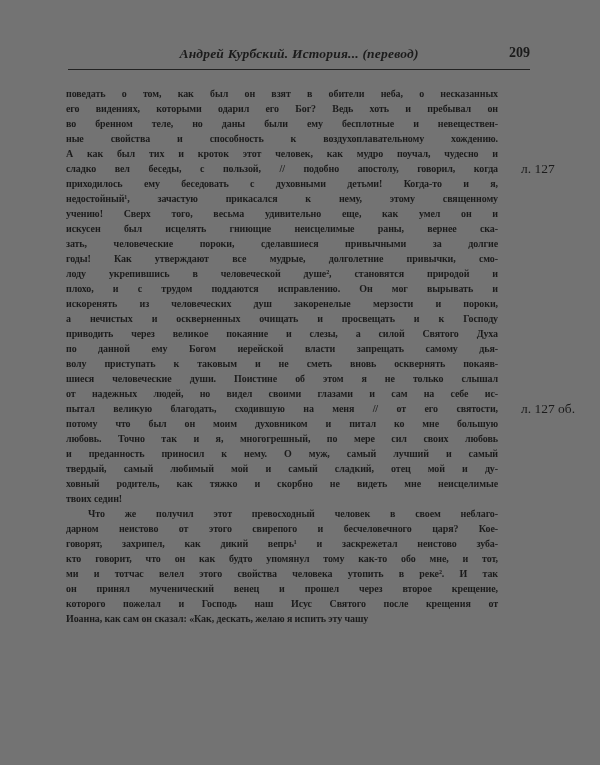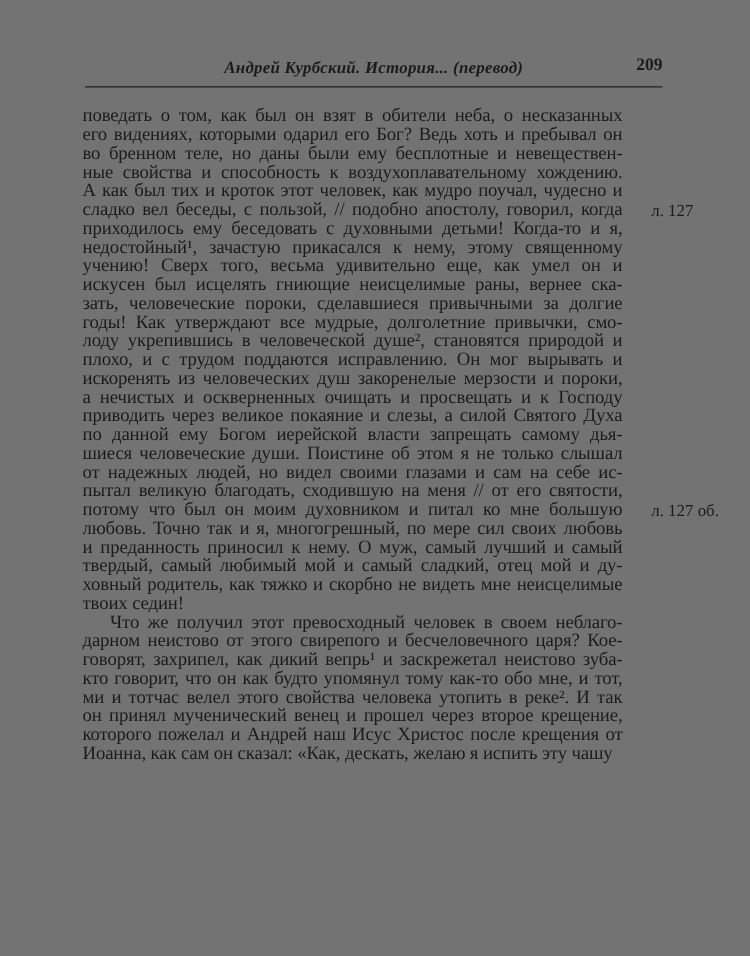--- a/index.html
+++ b/index.html
@@ -43,24 +43,24 @@
     height: 0;
     border-bottom: 1.6px solid #222222;
   }
   .body-text {
     position: absolute;
     top: 86px;
     left: 66px;
     width: 432px;
   }
   .text-line {
-    font-size: 15px;
+    font-size: 10px;
     line-height: 15px;
     height: 15px;
-    font-weight: 400;
+    font-weight: 700;
     letter-spacing: -0.1px;
     text-align: justify;
     text-align-last: justify;
     overflow: visible;
   }
   .text-line.no-justify {
     text-align: right;
     text-align-last: left;
   }
   .text-line.indent {
@@ -95,33 +95,34 @@
       <div class="text-line">учению! Сверх того, весьма удивительно еще, как умел он и</div>
       <div class="text-line">искусен был исцелять гниющие неисцелимые раны, вернее ска-</div>
       <div class="text-line">зать, человеческие пороки, сделавшиеся привычными за долгие</div>
       <div class="text-line">годы! Как утверждают все мудрые, долголетние привычки, смо-</div>
       <div class="text-line">лоду укрепившись в человеческой душе², становятся природой и</div>
       <div class="text-line">плохо, и с трудом поддаются исправлению. Он мог вырывать и</div>
       <div class="text-line">искоренять из человеческих душ закоренелые мерзости и пороки,</div>
       <div class="text-line">а нечистых и оскверненных очищать и просвещать и к Господу</div>
       <div class="text-line">приводить через великое покаяние и слезы, а силой Святого Духа</div>
       <div class="text-line">по данной ему Богом иерейской власти запрещать самому дья-</div>
+      <div class="text-line">волу приступать к таковым и не сметь вновь осквернять покаяв-</div>
       <div class="text-line">шиеся человеческие души. Поистине об этом я не только слышал</div>
       <div class="text-line">от надежных людей, но видел своими глазами и сам на себе ис-</div>
       <div class="text-line">пытал великую благодать, сходившую на меня // от его святости,</div>
       <div class="text-line">потому что был он моим духовником и питал ко мне большую</div>
       <div class="text-line">любовь. Точно так и я, многогрешный, по мере сил своих любовь</div>
       <div class="text-line">и преданность приносил к нему. О муж, самый лучший и самый</div>
       <div class="text-line">твердый, самый любимый мой и самый сладкий, отец мой и ду-</div>
       <div class="text-line">ховный родитель, как тяжко и скорбно не видеть мне неисцелимые</div>
       <div class="text-line no-justify">твоих седин!</div>
       <div class="text-line indent">Что же получил этот превосходный человек в своем неблаго-</div>
       <div class="text-line">дарном неистово от этого свирепого и бесчеловечного царя? Кое-</div>
       <div class="text-line">говорят, захрипел, как дикий вепрь¹ и заскрежетал неистово зуба-</div>
       <div class="text-line">кто говорит, что он как будто упомянул тому как-то обо мне, и тот,</div>
       <div class="text-line">ми и тотчас велел этого свойства человека утопить в реке². И так</div>
       <div class="text-line">он принял мученический венец и прошел через второе крещение,</div>
-      <div class="text-line">которого пожелал и Андрей наш Исус Христос после крещения от</div>
+      <div class="text-line">которого пожелал и Господь наш Исус Святого после крещения от</div>
       <div class="text-line no-justify">Иоанна, как сам он сказал: «Как, дескать, желаю я испить эту чашу</div>
     </div>
 <div class="folio-note" style="top: 161px;">л. 127</div>
     <div class="folio-note" style="top: 401px;">л. 127 об.</div>
   </div>
 
 </body></html>

